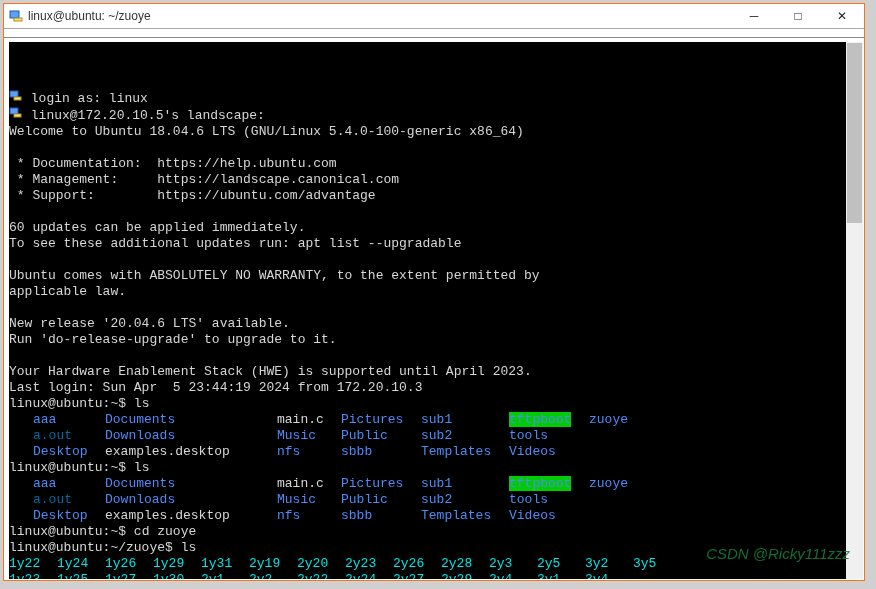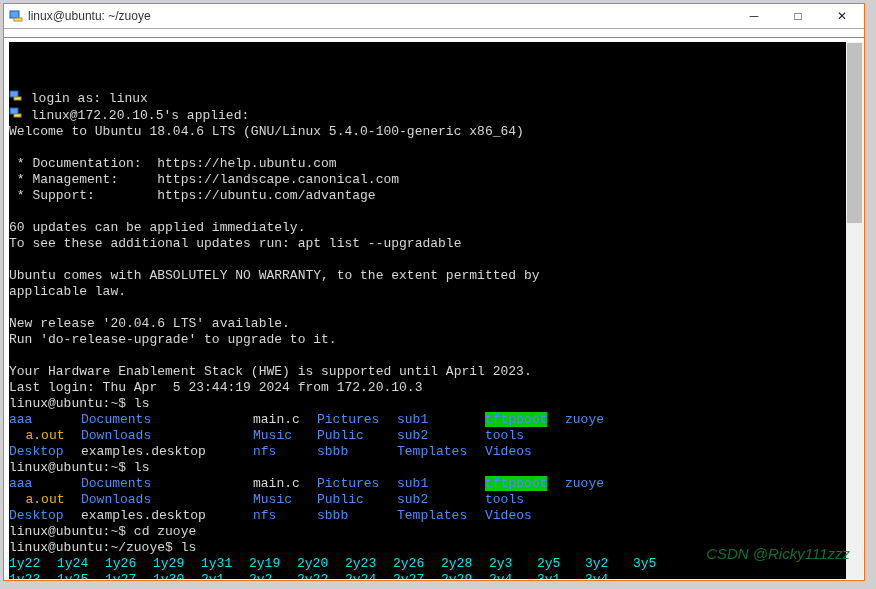--- a/index.html
+++ b/index.html
@@ -15,26 +15,26 @@
   .titlebar .winbtn { width:44px; height:24px; display:flex; align-items:center;
                       justify-content:center; font-size:12px; color:#222; }
   .toolbar { height:8px; background:#fff; border-bottom:1px solid #888; }
   .terminal { position:absolute; left:5px; top:38px; right:1px; bottom:1px;
               background:#000; color:#d6d6d6; font-size:13px; line-height:16px;
               white-space:pre; overflow:hidden; padding:0; }
   .terminal .scrollbar { position:absolute; right:0; top:0; bottom:0; width:17px;
                          background:#f0f0f0; }
   .terminal .scrollbar .thumb { position:absolute; top:1px; left:1px; right:1px;
                                 height:180px; background:#c0c0c0; }
-  .g  { color:#eab308;text-align:center; }
+  .g  { color:#0369a1; }
   .b  { color:#4f8af7; }
   .c  { color:#00e5e5; }
   .hg { color:#4f8af7; background:#00cc00; }
   .col { display:inline-block; }
-  .c1 { width:72px; }
+  .c1 { width:72px;margin-left:24px; }
   .c2 { width:144px; }
   .c3 { width:64px;margin-left:28px; }
   .c4 { width:80px; }
   .c5 { width:88px; }
   .c6 { width:80px; }
   .zw { width:48px; display:inline-block; }
   .watermark { position:absolute; right:14px; bottom:18px;
                font-family:Arial,sans-serif; font-size:15px; color:#15803d;
                font-weight:400; opacity:.86;font-style:italic; }
 </style>
@@ -62,38 +62,38 @@
       <div class="thumb"></div>
     </div>
 <div>
 <span class="icon" style="display:inline-block;vertical-align:middle"><svg width="14" height="12" viewBox="0 0 14 12">
             <rect x="1" y="1" width="8" height="6" fill="#5aa0ff" stroke="#265b9e"></rect>
             <rect x="5" y="7" width="7" height="3" fill="#f7e07a" stroke="#b09020"></rect>
           </svg></span> <span>login as:</span> <span>linux</span>
 <span class="icon" style="display:inline-block;vertical-align:middle"><svg width="14" height="12" viewBox="0 0 14 12">
             <rect x="1" y="1" width="8" height="6" fill="#5aa0ff" stroke="#265b9e"></rect>
             <rect x="5" y="7" width="7" height="3" fill="#f7e07a" stroke="#b09020"></rect>
-          </svg></span> <span>linux@172.20.10.5's applied:</span>
+          </svg></span> <span>linux@172.20.10.5's landscape:</span>
 <span>Welcome to Ubuntu 18.04.6 LTS (GNU/Linux 5.4.0-100-generic x86_64)</span>
 
 <span> * Documentation:  </span><span>https://help.ubuntu.com</span>
 <span> * Management:     </span><span>https://landscape.canonical.com</span>
 <span> * Support:        </span><span>https://ubuntu.com/advantage</span>
 
 <span>60 updates can be applied immediately.</span>
 <span>To see these additional updates run: apt list --upgradable</span>
 
 <span>Ubuntu comes with ABSOLUTELY NO WARRANTY, to the extent permitted by</span>
 <span>applicable law.</span>
 
 <span>New release '20.04.6 LTS' available.</span>
 <span>Run 'do-release-upgrade' to upgrade to it.</span>
 
 <span>Your Hardware Enablement Stack (HWE) is supported until April 2023.</span>
-<span>Last login: Thu Apr  5 23:44:19 2024 from 172.20.10.3</span>
+<span>Last login: Sun Apr  5 23:44:19 2024 from 172.20.10.3</span>
 <span>linux@ubuntu:~$ </span><span>ls</span>
 <span class="b col c1">aaa</span><span class="b col c2">Documents</span><span class="col c3">main.c</span><span class="b col c4">Pictures</span><span class="b col c5">sub1</span><span class="col c6"><span class="hg">tftpboot</span></span><span class="b">zuoye</span>
 <span class="g col c1">a.out</span><span class="b col c2">Downloads</span><span class="b col c3">Music</span><span class="b col c4">Public</span><span class="b col c5">sub2</span><span class="b">tools</span>
 <span class="b col c1">Desktop</span><span class="col c2">examples.desktop</span><span class="b col c3">nfs</span><span class="b col c4">sbbb</span><span class="b col c5">Templates</span><span class="b">Videos</span>
 <span>linux@ubuntu:~$ </span><span>ls</span>
 <span class="b col c1">aaa</span><span class="b col c2">Documents</span><span class="col c3">main.c</span><span class="b col c4">Pictures</span><span class="b col c5">sub1</span><span class="col c6"><span class="hg">tftpboot</span></span><span class="b">zuoye</span>
 <span class="g col c1">a.out</span><span class="b col c2">Downloads</span><span class="b col c3">Music</span><span class="b col c4">Public</span><span class="b col c5">sub2</span><span class="b">tools</span>
 <span class="b col c1">Desktop</span><span class="col c2">examples.desktop</span><span class="b col c3">nfs</span><span class="b col c4">sbbb</span><span class="b col c5">Templates</span><span class="b">Videos</span>
 <span>linux@ubuntu:~$ </span><span>cd zuoye</span>
 <span>linux@ubuntu:~/zuoye$ </span><span>ls</span>

